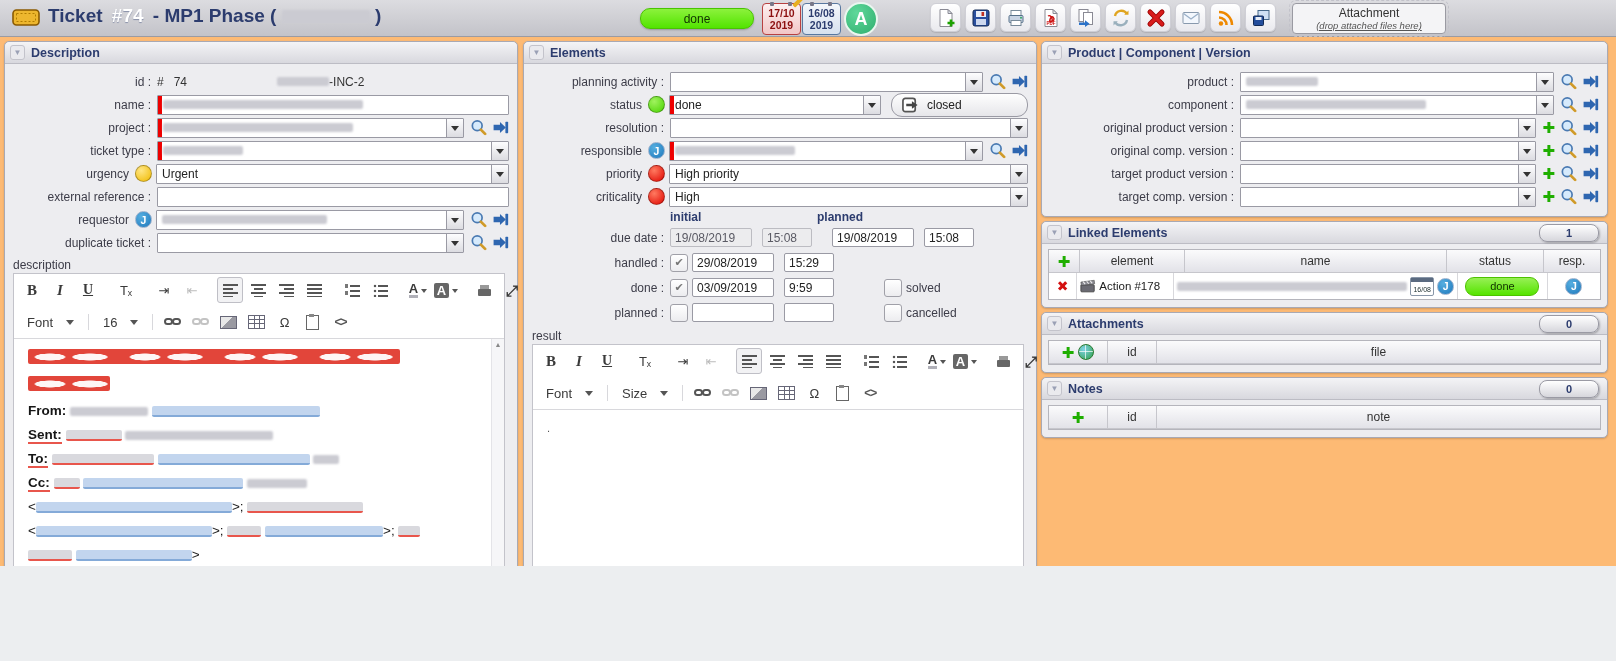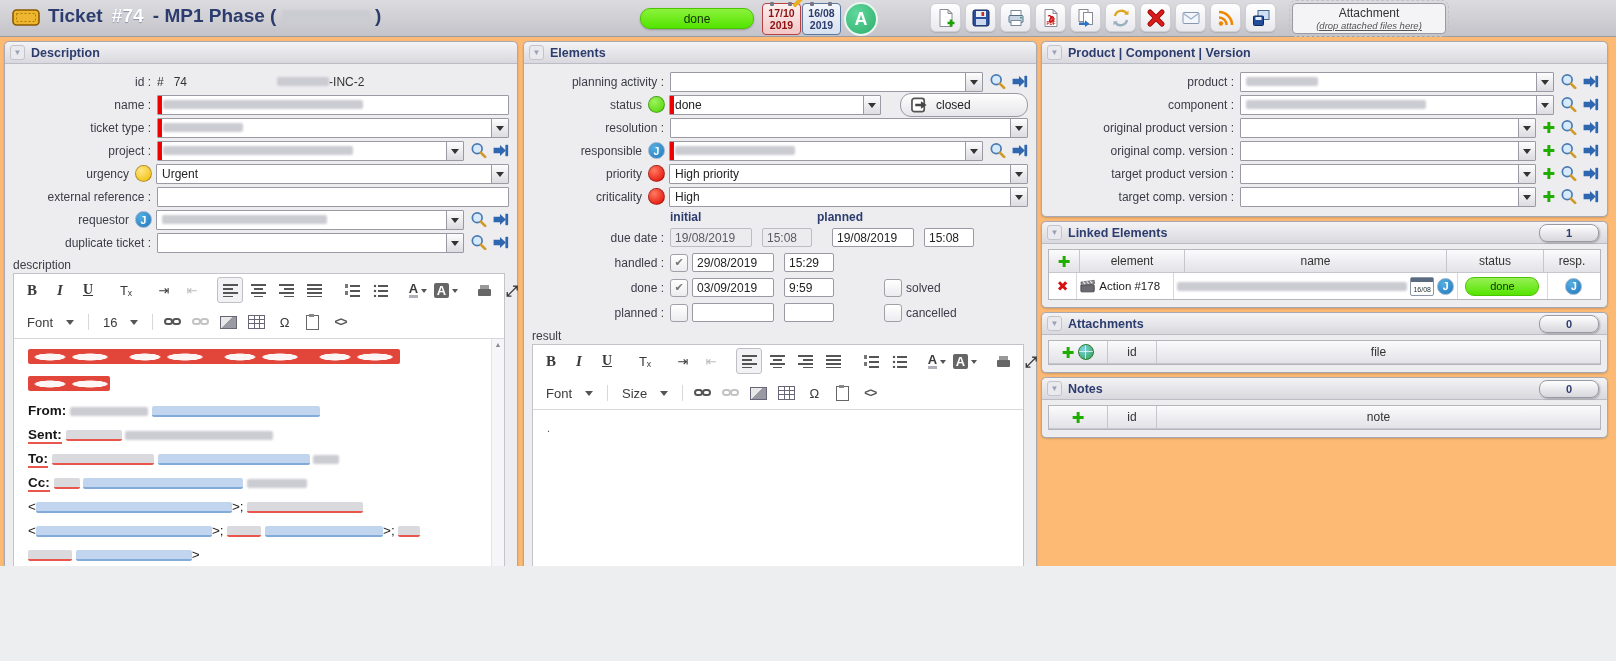--- a/index.html
+++ b/index.html
@@ -295,42 +295,42 @@
           <i class="rb gray" style="width:52px;margin-left:90px"></i>
           <span style="font-size:12px;color:#333">-INC-2</span>
         </div>
         <div class="frow">
           <span class="flb">name :</span>
           <span class="inp req grow">
               <i class="rb gray" style="width:200px"></i>
             </span>
         </div>
         <div class="frow">
+          <span class="flb">project :</span>
+          <span class="sel req grow">
+              <i class="rb gray" style="width:190px"></i>
+              <span class="car"></span>
+            </span>
+          <span class="icl">
+            <svg class="ic" viewBox="0 0 16 16">
+                <circle cx="6.8" cy="6.4" r="4.6" fill="#d6eafc" stroke="#4a7ab2" stroke-width="1.6"></circle>
+                <path d="M10.2 10l4 4" stroke="#d09a28" stroke-width="2.6" stroke-linecap="round"></path>
+              </svg>
+            <svg class="ic" viewBox="0 0 16 16">
+                <path d="M1.5 5.5h6V2.8L13 8l-5.5 5.2v-2.7h-6z" fill="#2e66b0"></path>
+                <rect x="12.6" y="2.6" width="2.6" height="10.8" rx="0.6" fill="#2e66b0"></rect>
+              </svg>
+          </span>
+        </div>
+        <div class="frow">
           <span class="flb">ticket type :</span>
           <span class="sel req grow">
               <i class="rb gray" style="width:80px"></i>
               <span class="car"></span>
             </span>
-        </div>
-        <div class="frow">
-          <span class="flb">project :</span>
-          <span class="sel req grow">
-              <i class="rb gray" style="width:190px"></i>
-              <span class="car"></span>
-            </span>
-          <span class="icl">
-            <svg class="ic" viewBox="0 0 16 16">
-                <circle cx="6.8" cy="6.4" r="4.6" fill="#d6eafc" stroke="#4a7ab2" stroke-width="1.6"></circle>
-                <path d="M10.2 10l4 4" stroke="#d09a28" stroke-width="2.6" stroke-linecap="round"></path>
-              </svg>
-            <svg class="ic" viewBox="0 0 16 16">
-                <path d="M1.5 5.5h6V2.8L13 8l-5.5 5.2v-2.7h-6z" fill="#2e66b0"></path>
-                <rect x="12.6" y="2.6" width="2.6" height="10.8" rx="0.6" fill="#2e66b0"></rect>
-              </svg>
-          </span>
         </div>
         <div class="frow">
           <span class="flb flb2">urgency</span>
           <span class="dot yellow"></span>
           <span class="sel grow">
               <span>Urgent</span>
               <span class="car"></span>
             </span>
         </div>
         <div class="frow">
@@ -518,21 +518,21 @@
               </svg>
           </span>
         </div>
         <div class="frow">
           <span class="flb flb2">status</span>
           <span class="dot green"></span>
           <span class="sel req" style="width:212px">
               <span>done</span>
               <span class="car"></span>
             </span>
-          <span class="trans-btn" style="display:flex;align-items:center;gap:8px;height:22px;border:1px solid #9a9aa4;border-radius:11px;background:linear-gradient(#fefefe,#e6e6ea);padding:0 10px;font-size:12px;color:#222;flex:1;margin-left:19px;cursor:pointer">
+          <span class="trans-btn" style="display:flex;align-items:center;gap:8px;height:22px;border:1px solid #9a9aa4;border-radius:11px;background:linear-gradient(#fefefe,#e6e6ea);padding:0 10px;font-size:12px;color:#222;flex:1;margin-left:10px;cursor:pointer">
             <svg width="17" height="16" viewBox="0 0 18 16">
                 <rect x="1" y="1" width="13" height="14" rx="2.5" fill="#fff" stroke="#555" stroke-width="1.8"></rect>
                 <path d="M4.5 6.6h6V4l6 4-6 4V9.4h-6z" fill="#444"></path>
               </svg>
             <span>closed</span>
           </span>
         </div>
         <div class="frow">
           <span class="flb">resolution :</span>
           <span class="sel grow">

